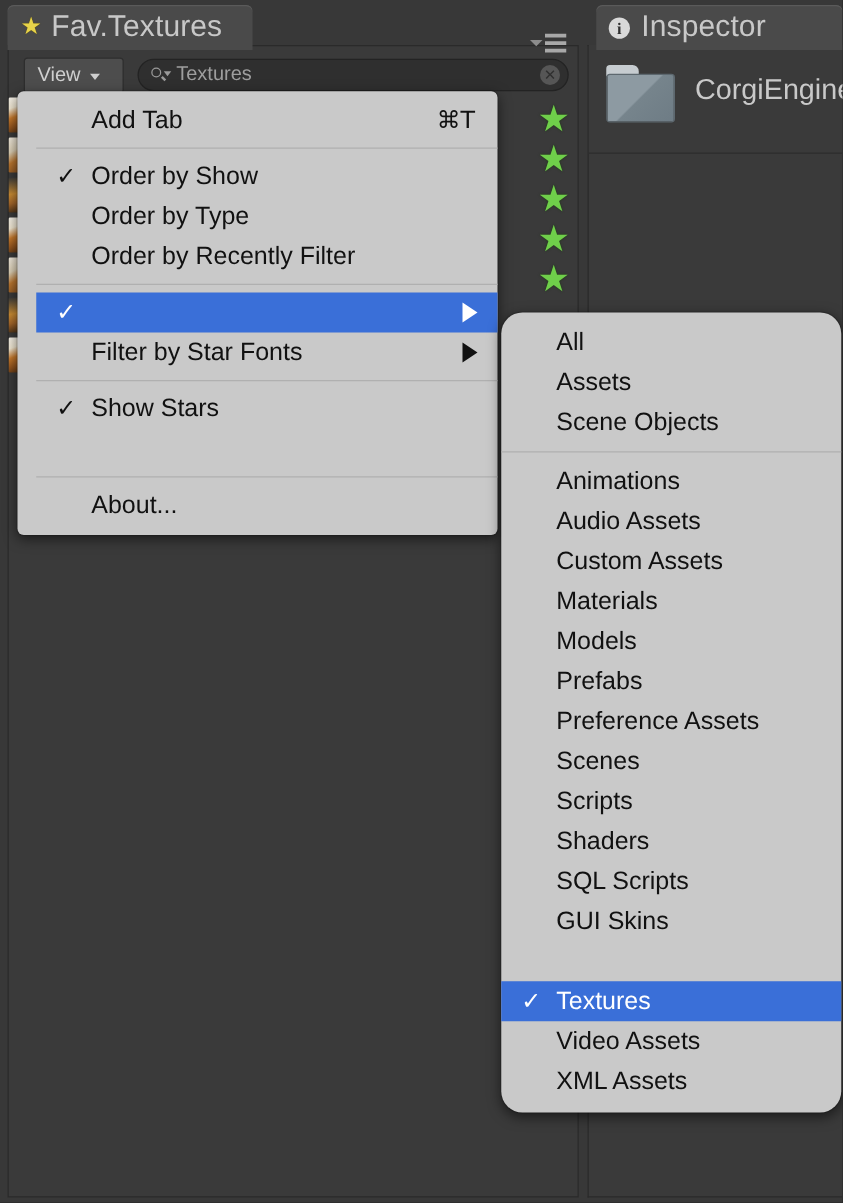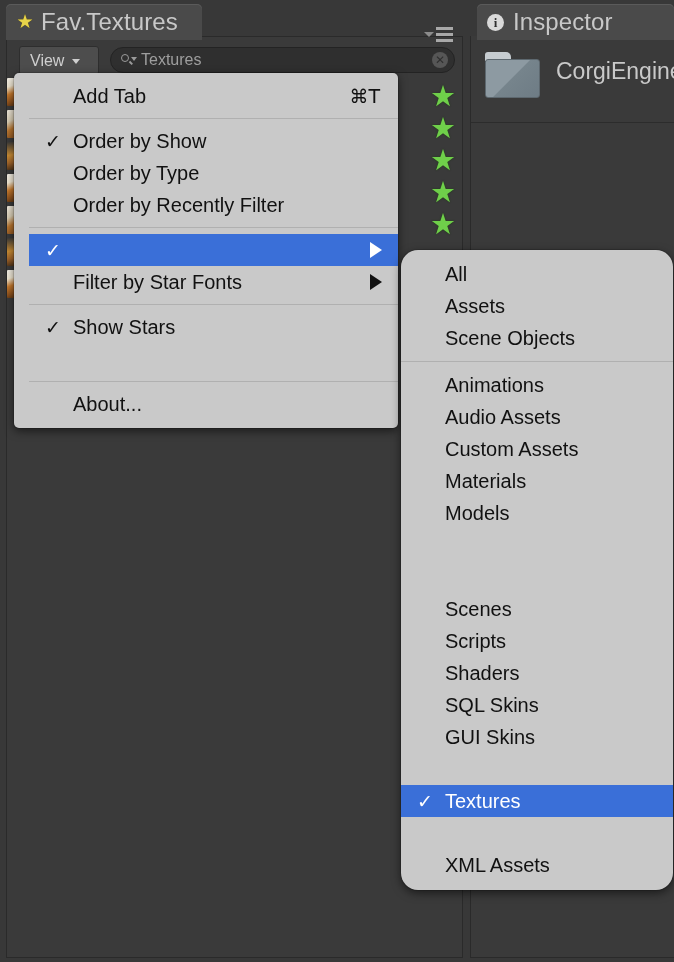--- a/index.html
+++ b/index.html
@@ -561,53 +561,56 @@
     <div class="mi">
       <span class="check empty">✓</span>
       <span class="label">Materials</span>
     </div>
     <div class="mi">
       <span class="check empty">✓</span>
       <span class="label">Models</span>
     </div>
     <div class="mi">
       <span class="check empty">✓</span>
-    </div>
-    <div class="mi">
-      <span class="check empty">✓</span>
+      <span class="label">Prefabs</span>
+    </div>
+    <div class="mi">
+      <span class="check empty">✓</span>
+      <span class="label">Preference Assets</span>
     </div>
     <div class="mi">
       <span class="check empty">✓</span>
       <span class="label">Scenes</span>
     </div>
     <div class="mi">
       <span class="check empty">✓</span>
       <span class="label">Scripts</span>
     </div>
     <div class="mi">
       <span class="check empty">✓</span>
       <span class="label">Shaders</span>
     </div>
     <div class="mi">
       <span class="check empty">✓</span>
-      <span class="label">SQL Skins</span>
+      <span class="label">SQL Scripts</span>
     </div>
     <div class="mi">
       <span class="check empty">✓</span>
       <span class="label">GUI Skins</span>
     </div>
     <div class="mi">
       <span class="check empty">✓</span>
     </div>
     <div class="mi selected">
       <span class="check">✓</span>
       <span class="label">Textures</span>
     </div>
     <div class="mi">
       <span class="check empty">✓</span>
+      <span class="label">Video Assets</span>
     </div>
     <div class="mi">
       <span class="check empty">✓</span>
       <span class="label">XML Assets</span>
     </div>
   </div>
 
 </div>
 
 </body></html>

